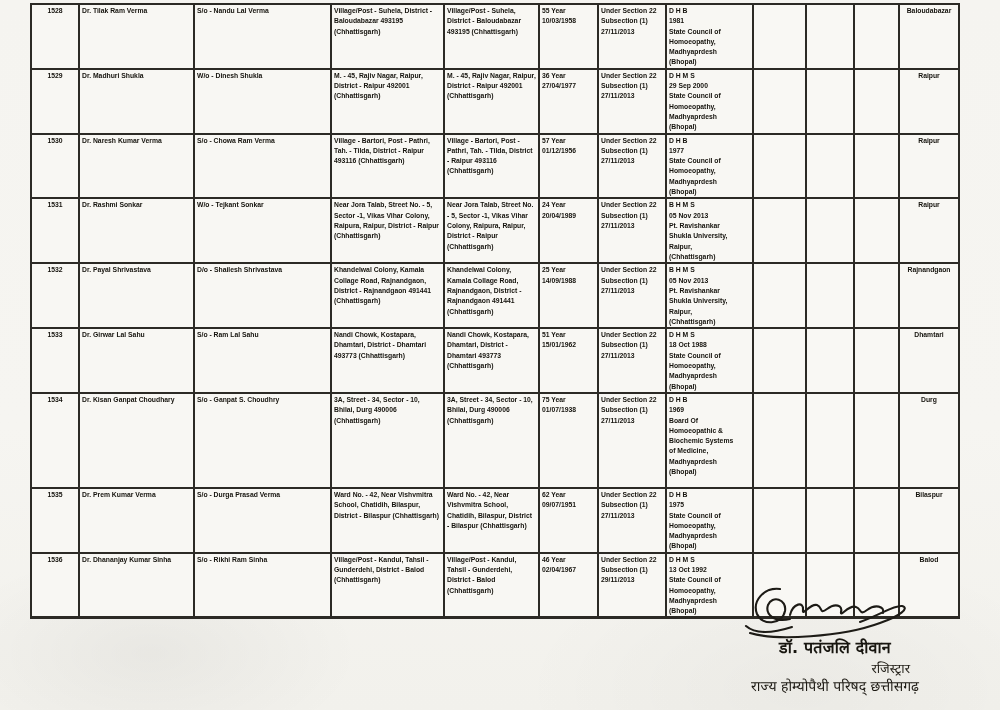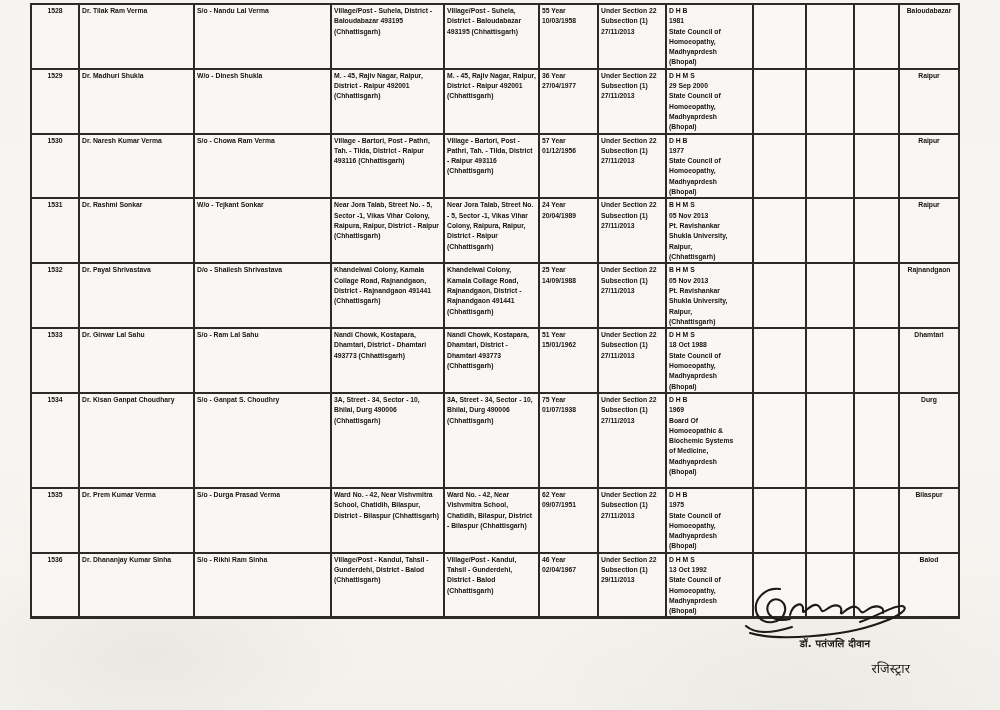--- a/index.html
+++ b/index.html
@@ -34,21 +34,21 @@
     overflow:hidden;
   }
   td.c-sno { text-align:center; vertical-align:middle; font-size:8px; white-space:normal; letter-spacing:0.4px; }
   td.c-district { text-align:center; vertical-align:middle; white-space:normal; font-size:7px; padding:0 1px; }
   td.c-empty { background:#f9f8f4; }
   .signature-wrap { position:absolute; left:742px; top:581px; width:180px; height:64px; z-index:3; }
   .signature-wrap svg { display:block; }
   .signoff-name {
     position:absolute; left:735px; top:636px; width:200px; z-index:2;
     text-align:center; font-family:"DejaVu Sans", sans-serif;
-    font-size:10px; font-weight:bold; color:#181610; letter-spacing:0.2px;
+    font-size:16px; font-weight:bold; color:#181610; letter-spacing:0.2px;
   }
   .signoff-title {
     position:absolute; left:760px; top:659px; width:150px;
     text-align:right; font-family:"DejaVu Sans", sans-serif;
     font-size:13px; color:#201d16;
   }
   .signoff-org {
     position:absolute; left:695px; top:676px; width:280px;
     text-align:center; font-family:"DejaVu Sans", sans-serif;
     font-size:14px; color:#1c1913;
@@ -294,14 +294,15 @@
         <path d="M38 8 C 22 6, 10 20, 15 33 C 20 45, 40 44, 43 30 C 45 18, 30 14, 26 24 C 23 33, 32 42, 48 38"></path>
         <path d="M48 34 C 51 22, 62 20, 61 29 C 60 36, 68 22, 75 24 C 81 26, 77 34, 85 28 C 93 22, 101 24, 99 31 C 98 37, 107 23, 114 26 C 120 28, 117 35, 125 29 C 133 23, 143 25, 141 32"></path>
         <path d="M8 52 C 34 60, 100 56, 138 42 C 158 35, 168 27, 160 25 C 152 24, 140 33, 118 41"></path>
         <path d="M4 45 C 12 52, 28 53, 50 46"></path>
       </g>
     </svg>
   </div>
 
   <div class="signoff-name">डॉ. पतंजलि दीवान</div>
   <div class="signoff-title">रजिस्ट्रार</div>
+  <div class="signoff-org">राज्य होम्योपैथी परिषद् छत्तीसगढ़</div>
 
 </div>
 
 </body></html>

